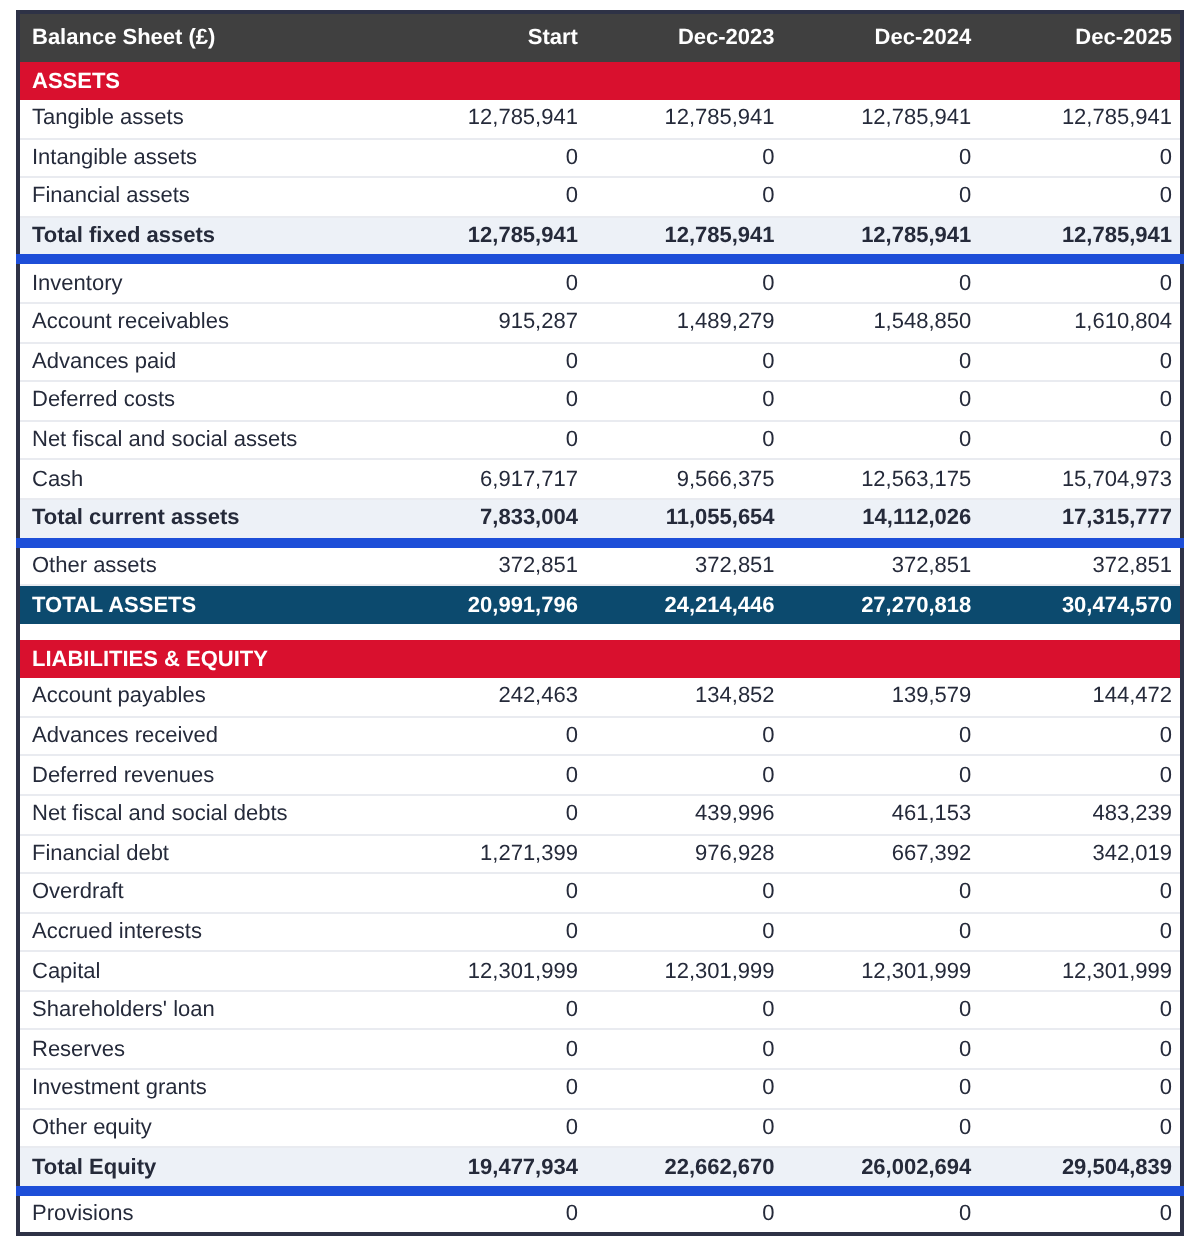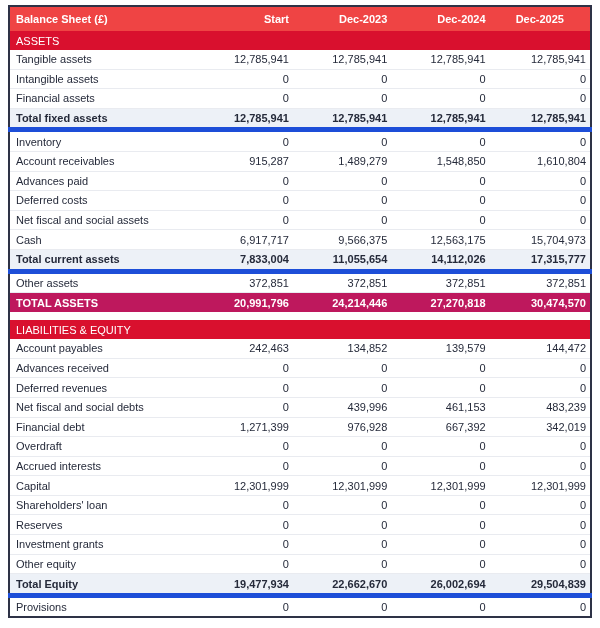--- a/index.html
+++ b/index.html
@@ -21,31 +21,31 @@
     border-collapse: collapse;
     border: 2px solid #2e3246;
     font-size: 11px;
     color: #252a3a;
   }
   col.c-label { width: 188px; }
   col.c-num   { width: 98px; }
 
   
   thead th {
-    background: #ef4444;
+    background: #404040;
     color: #ffffff;
     font-weight: bold;
     height: 22px;
     vertical-align: middle;
     white-space: nowrap;
     overflow: hidden;
   }
   thead th.title { text-align: left; padding-left: 6px; }
   thead th.num   { text-align: right; padding-right: 7px; }
-  thead th.num:last-child { padding-right: 4px; text-align: center; }
+  thead th.num:last-child { padding-right: 4px; }
 
   
   td, th { vertical-align: middle; white-space: nowrap; overflow: hidden; }
   td.label { text-align: left; padding-left: 6px; }
   td.num   { text-align: right; padding-right: 7px; }
   td.num:last-child { padding-right: 4px; }
 
   tr.data td {
     height: 16.6px;
     background: #ffffff;
@@ -54,26 +54,26 @@
   tr.subtotal td {
     height: 16.6px;
     background: #edf1f7;
     border-bottom: 5px solid #1d4ed8;
     font-weight: bold;
   }
   tr.section td {
     height: 17px;
     background: #d9102e;
     color: #ffffff;
-    font-weight: normal;
+    font-weight: bold;
     border-bottom: none;
   }
   tr.grand td {
     height: 17px;
-    background: #be185d;
+    background: #0c4a6e;
     color: #ffffff;
     font-weight: bold;
     border-bottom: none;
   }
   tr.spacer td {
     height: 8px;
     background: #ffffff;
     border-bottom: none;
     padding: 0;
   }

